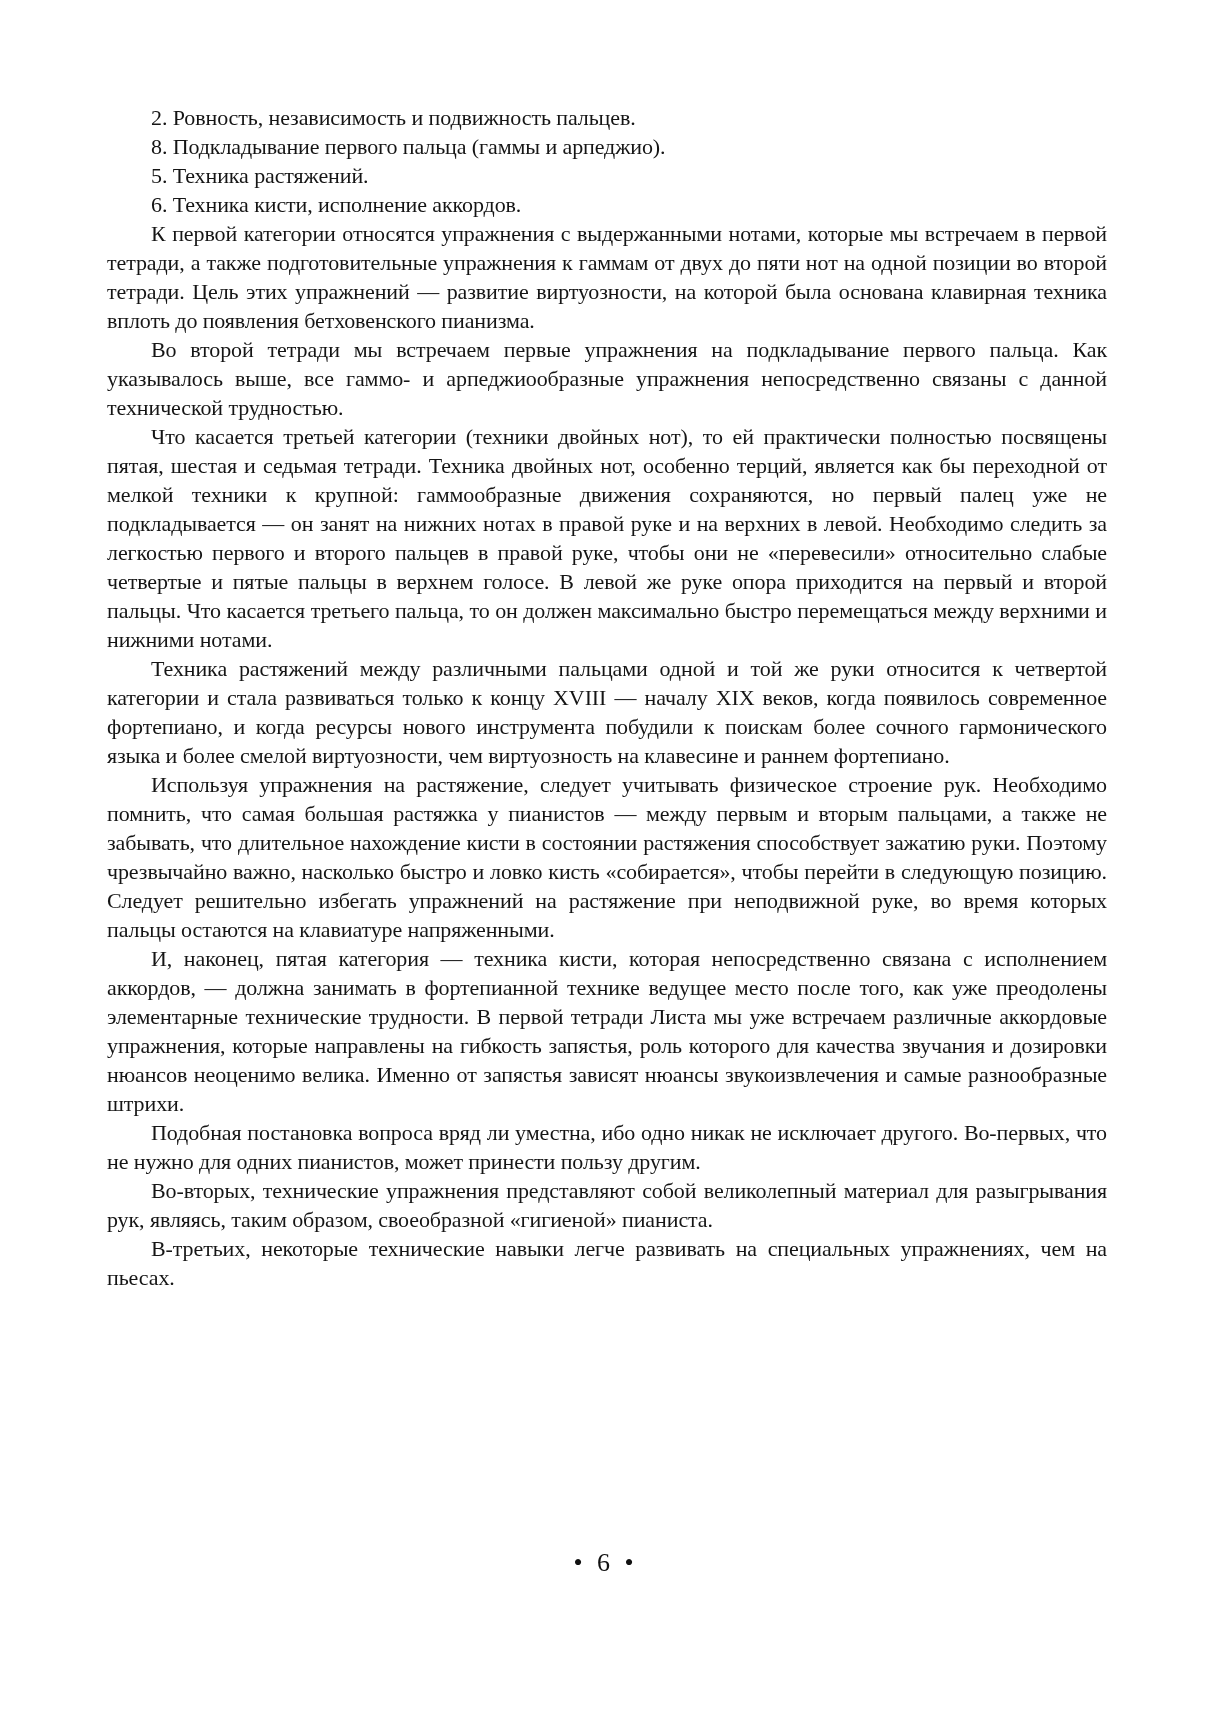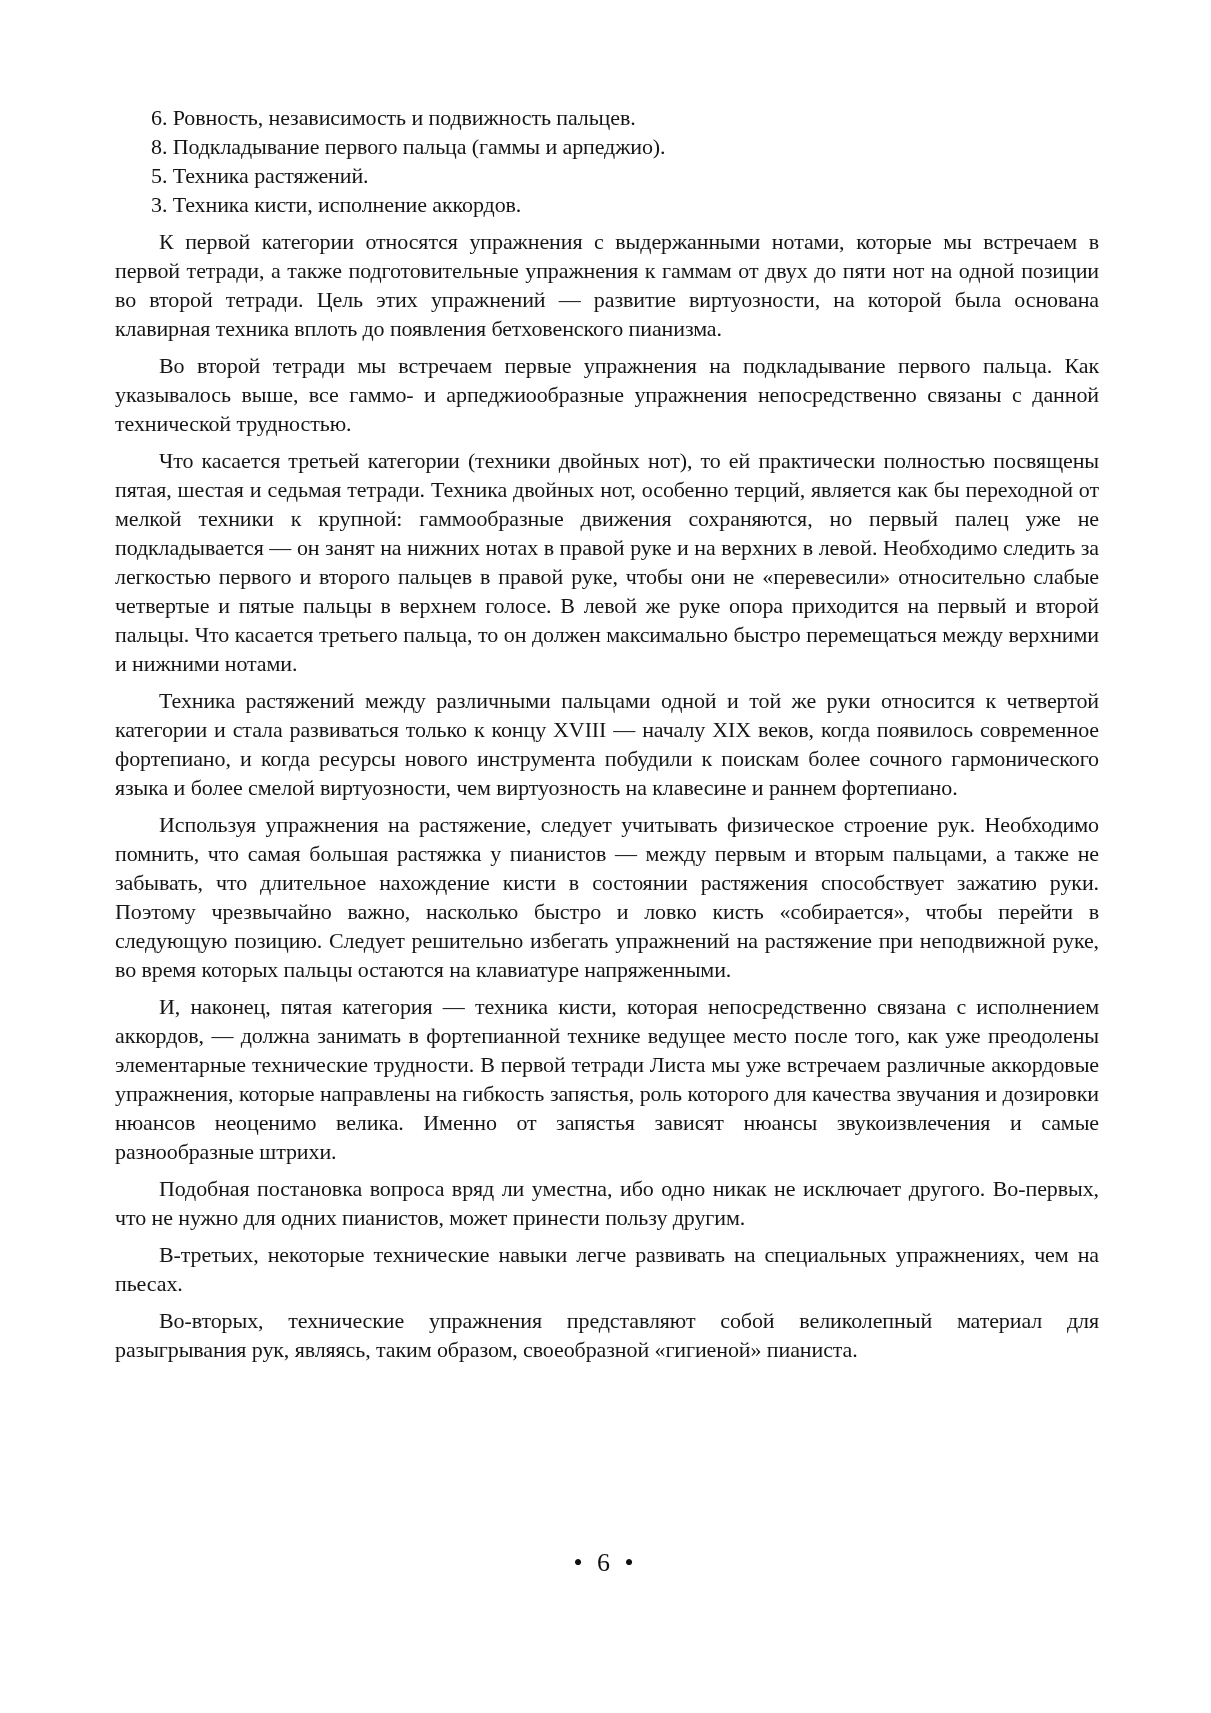--- a/index.html
+++ b/index.html
@@ -30,50 +30,50 @@
     width: 1000px;
     font-size: 22px;
     line-height: 29px;
     letter-spacing: -0.1px;
   }
   .list-item {
     text-indent: 44px;
     text-align: left;
   }
   .paragraph {
-    margin: 8px;
+    margin: 0;
     text-indent: 44px;
     text-align: justify;
   }
   .page-footer {
     position: absolute;
     top: 1548px;
     left: 0;
     width: 1211px;
     text-align: center;
     font-size: 26px;
     letter-spacing: 4px;
     color: #111111;
   }
 </style>
 </head>
 <body>
 
 <div class="page">
   <div class="text-block">
     <div class="list">
-      <div class="list-item">6. Ровность, независимость и подвижность пальцев.</div>
+      <div class="list-item">2. Ровность, независимость и подвижность пальцев.</div>
       <div class="list-item">8. Подкладывание первого пальца (гаммы и арпеджио).</div>
       <div class="list-item">5. Техника растяжений.</div>
-      <div class="list-item">3. Техника кисти, исполнение аккордов.</div>
+      <div class="list-item">6. Техника кисти, исполнение аккордов.</div>
     </div>
     <p class="paragraph">К первой категории относятся упражнения с выдержанными нотами, которые мы встречаем в первой тетради, а также подготовительные упражнения к гаммам от двух до пяти нот на одной позиции во второй тетради. Цель этих упражнений — развитие виртуозности, на которой была основана клавирная техника вплоть до появления бетховенского пианизма.</p>
     <p class="paragraph">Во второй тетради мы встречаем первые упражнения на подкладывание первого пальца. Как указывалось выше, все гаммо- и арпеджиообразные упражнения непосредственно связаны с данной технической трудностью.</p>
     <p class="paragraph">Что касается третьей категории (техники двойных нот), то ей практически полностью посвящены пятая, шестая и седьмая тетради. Техника двойных нот, особенно терций, является как бы переходной от мелкой техники к крупной: гаммообразные движения сохраняются, но первый палец уже не подкладывается — он занят на нижних нотах в правой руке и на верхних в левой. Необходимо следить за легкостью первого и второго пальцев в правой руке, чтобы они не «перевесили» относительно слабые четвертые и пятые пальцы в верхнем голосе. В левой же руке опора приходится на первый и второй пальцы. Что касается третьего пальца, то он должен максимально быстро перемещаться между верхними и нижними нотами.</p>
     <p class="paragraph">Техника растяжений между различными пальцами одной и той же руки относится к четвертой категории и стала развиваться только к концу XVIII — началу XIX веков, когда появилось современное фортепиано, и когда ресурсы нового инструмента побудили к поискам более сочного гармонического языка и более смелой виртуозности, чем виртуозность на клавесине и раннем фортепиано.</p>
     <p class="paragraph">Используя упражнения на растяжение, следует учитывать физическое строение рук. Необходимо помнить, что самая большая растяжка у пианистов — между первым и вторым пальцами, а также не забывать, что длительное нахождение кисти в состоянии растяжения способствует зажатию руки. Поэтому чрезвычайно важно, насколько быстро и ловко кисть «собирается», чтобы перейти в следующую позицию. Следует решительно избегать упражнений на растяжение при неподвижной руке, во время которых пальцы остаются на клавиатуре напряженными.</p>
     <p class="paragraph">И, наконец, пятая категория — техника кисти, которая непосредственно связана с исполнением аккордов, — должна занимать в фортепианной технике ведущее место после того, как уже преодолены элементарные технические трудности. В первой тетради Листа мы уже встречаем различные аккордовые упражнения, которые направлены на гибкость запястья, роль которого для качества звучания и дозировки нюансов неоценимо велика. Именно от запястья зависят нюансы звукоизвлечения и самые разнообразные штрихи.</p>
     <p class="paragraph">Подобная постановка вопроса вряд ли уместна, ибо одно никак не исключает другого. Во-первых, что не нужно для одних пианистов, может принести пользу другим.</p>
+    <p class="paragraph">Во-вторых, технические упражнения представляют собой великолепный материал для разыгрывания рук, являясь, таким образом, своеобразной «гигиеной» пианиста.</p>
     <p class="paragraph">В-третьих, некоторые технические навыки легче развивать на специальных упражнениях, чем на пьесах.</p>
-    <p class="paragraph">Во-вторых, технические упражнения представляют собой великолепный материал для разыгрывания рук, являясь, таким образом, своеобразной «гигиеной» пианиста.</p>
   </div>
   <div class="page-footer">• 6 •</div>
 </div>
 
 </body></html>

